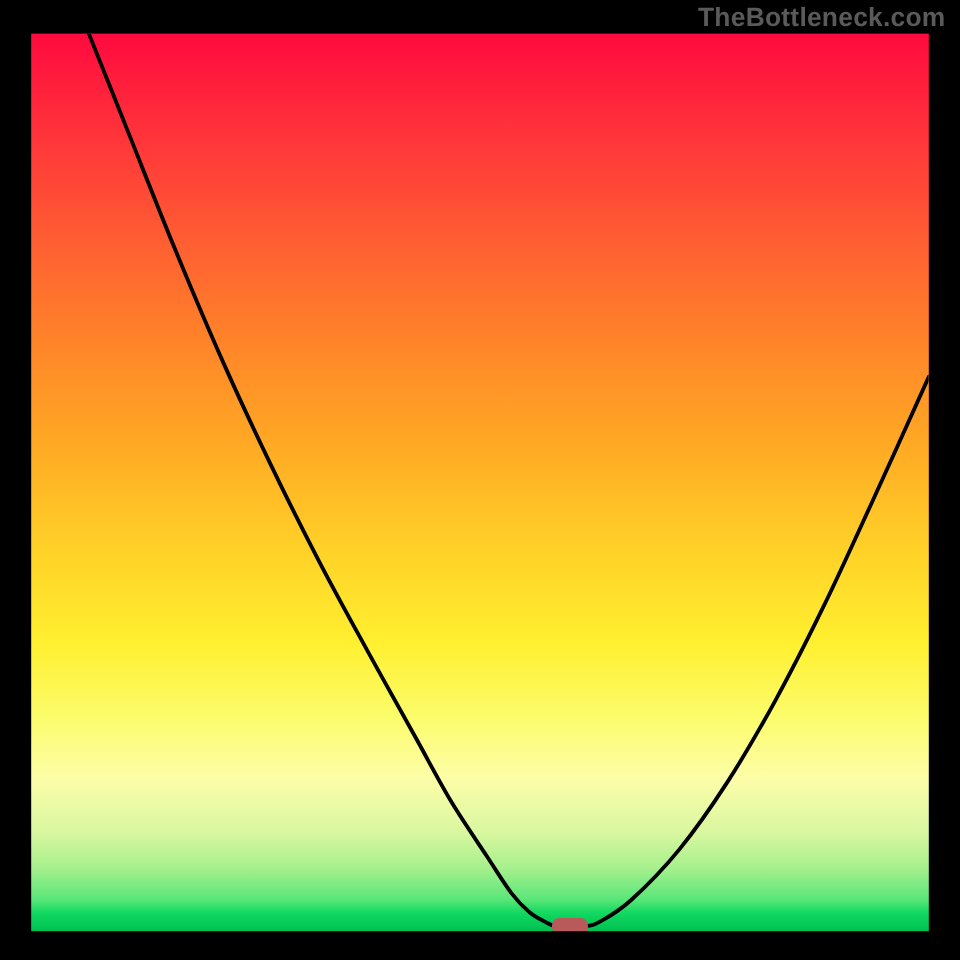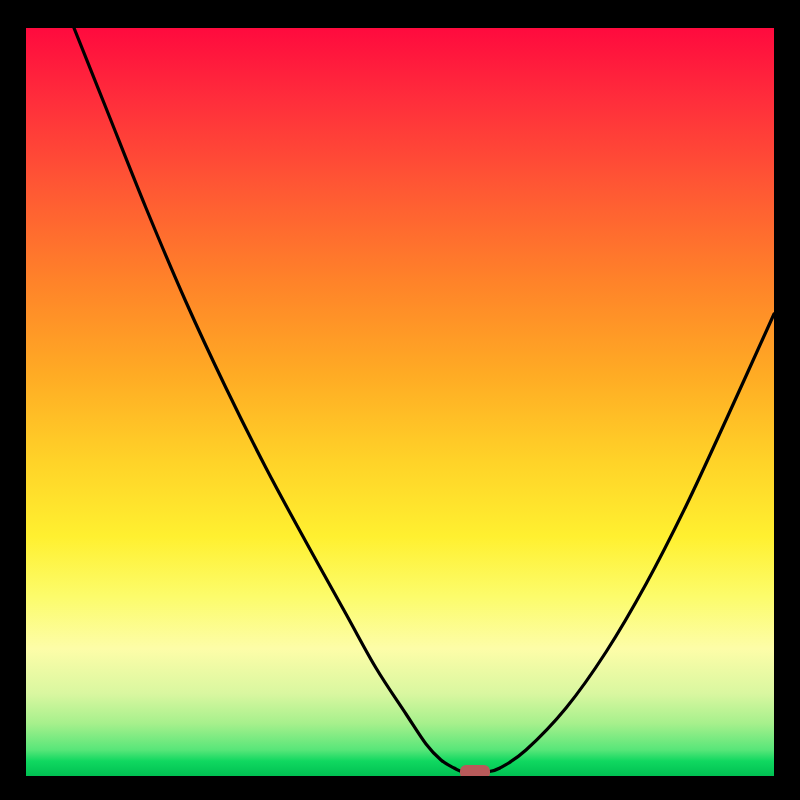--- a/index.html
+++ b/index.html
@@ -67,20 +67,21 @@
   .marker {
     fill: #b85a5a;
     stroke: none;
   }
 </style>
 </head>
 <body>
 
 <div class="frame">
 
+  <div class="watermark">TheBottleneck.com</div>
 
   <div class="plot">
     <svg viewBox="0 0 748 748" preserveAspectRatio="none">
       <path id="curve-path" class="curve" d="M 48 0 C 53.33 13.33, 68.00 50.00, 80 80 C 92.00 110.00, 106.67 147.67, 120 180 C 133.33 212.33, 146.67 244.00, 160 274 C 173.33 304.00, 186.67 332.33, 200 360 C 213.33 387.67, 226.67 414.33, 240 440 C 253.33 465.67, 266.67 489.67, 280 514 C 293.33 538.33, 308.33 565.00, 320 586 C 331.67 607.00, 340.00 623.33, 350 640 C 360.00 656.67, 371.67 673.33, 380 686 C 388.33 698.67, 394.17 708.33, 400 716 C 405.83 723.67, 410.33 728.00, 415 732 C 419.67 736.00, 424.17 738.00, 428 740 C 431.83 742.00, 432.67 743.33, 438 744 C 443.33 744.67, 454.00 744.67, 460 744 C 466.00 743.33, 467.33 743.67, 474 740 C 480.67 736.33, 489.00 732.00, 500 722 C 511.00 712.00, 526.67 696.33, 540 680 C 553.33 663.67, 566.67 644.67, 580 624 C 593.33 603.33, 606.67 580.33, 620 556 C 633.33 531.67, 646.67 505.33, 660 478 C 673.33 450.67, 685.33 424.00, 700 392 C 714.67 360.00, 740.00 303.67, 748 286"></path>
       <rect id="optimum-marker" class="marker" rx="6" ry="6" x="434" y="737" width="30" height="14" fill="#b85a5a"></rect>
     </svg>
   </div>
 
 </div>
 

